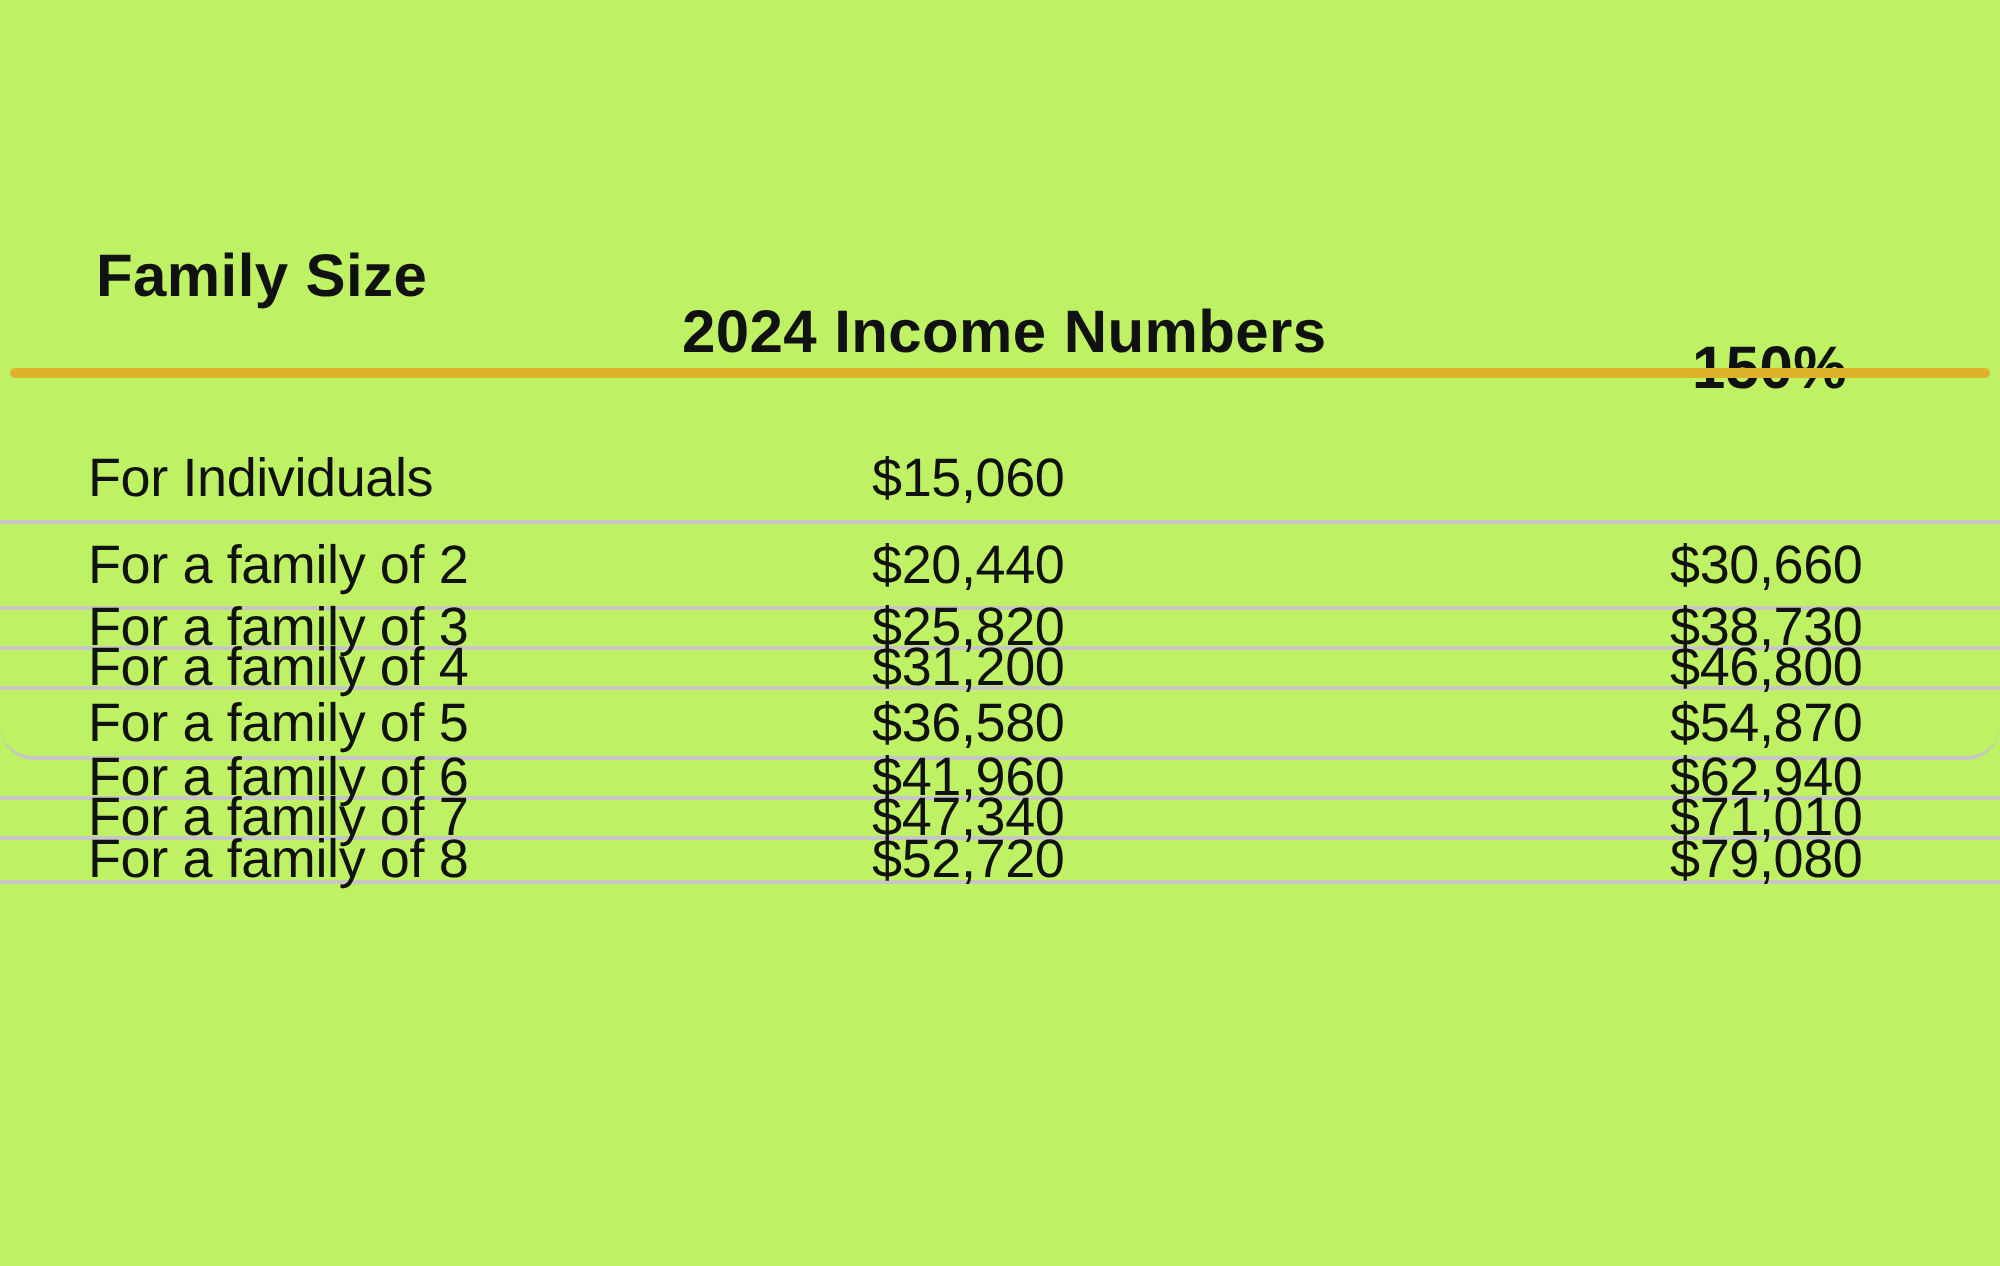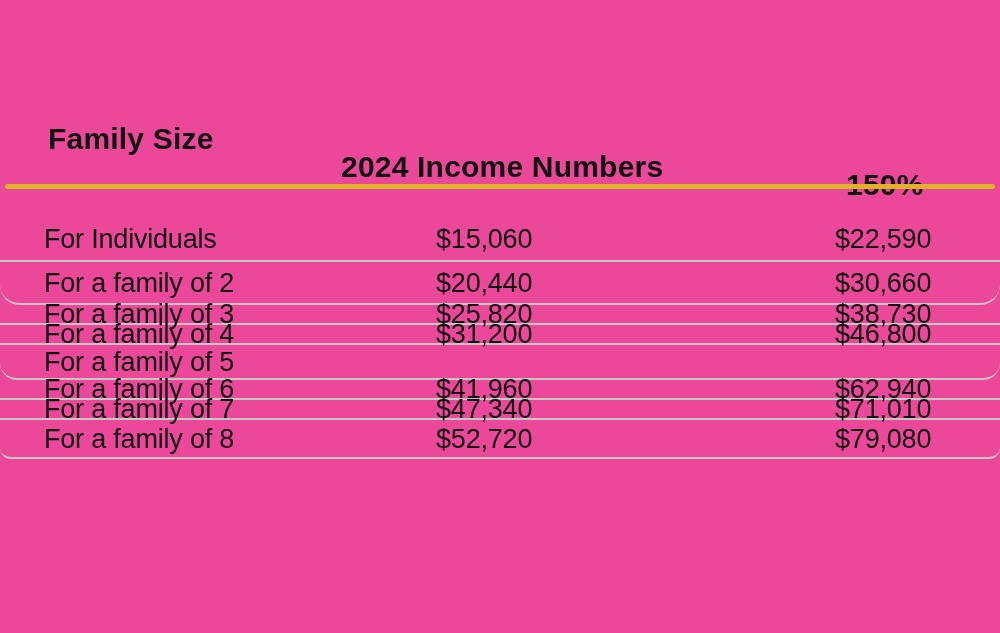--- a/index.html
+++ b/index.html
@@ -4,21 +4,21 @@
 <style>
   html, body {
     margin: 0;
     padding: 0;
     background: #ffffff;
   }
   .canvas {
     position: relative;
     width: 1000px;
     height: 633px;
-    background: #ec4899;
+    background: #bef264;
     overflow: hidden;
     font-family: "Liberation Sans", sans-serif;
     color: var(--text, #111111);
   }
 
   
   .th {
     position: absolute;
     font-weight: 700;
     font-size: 30px;
@@ -48,23 +48,23 @@
     right: 0;
     top: 189px;
   }
   .row {
     position: relative;
     box-sizing: border-box;
     height: 20px;
     border-bottom: 2px solid var(--divider, #c6c6c6);
   }
   .row:nth-child(1) { height: 73px; }
-  .row:nth-child(2) { height: 43px; border-radius: 20px; }
+  .row:nth-child(2) { height: 43px; }
   .row:nth-child(5) { height: 35px; border-radius: 17px; }
-  .row:nth-child(8) { height: 39px; border-radius: 11px; }
+  .row:nth-child(8) { height: 22px; }
 
   .cell {
     position: absolute;
     top: 50%;
     transform: translateY(-50%);
     font-size: 27px;
     font-weight: 400;
     letter-spacing: -0.2px;
     white-space: nowrap;
     color: var(--text, #111111);
@@ -89,21 +89,20 @@
     <div class="th th-150">150%</div>
   </div>
 
   <div class="accent-line"></div>
 
   <div class="rows">
 
     <div class="row">
       <div class="cell c-family">For Individuals</div>
       <div class="cell c-income">$15,060</div>
-      <div class="cell c-150">$22,590</div>
     </div>
 
     <div class="row">
       <div class="cell c-family">For a family of 2</div>
       <div class="cell c-income">$20,440</div>
       <div class="cell c-150">$30,660</div>
     </div>
 
     <div class="row">
       <div class="cell c-family">For a family of 3</div>
@@ -112,20 +111,22 @@
     </div>
 
     <div class="row">
       <div class="cell c-family">For a family of 4</div>
       <div class="cell c-income">$31,200</div>
       <div class="cell c-150">$46,800</div>
     </div>
 
     <div class="row">
       <div class="cell c-family">For a family of 5</div>
+      <div class="cell c-income">$36,580</div>
+      <div class="cell c-150">$54,870</div>
     </div>
 
     <div class="row">
       <div class="cell c-family">For a family of 6</div>
       <div class="cell c-income">$41,960</div>
       <div class="cell c-150">$62,940</div>
     </div>
 
     <div class="row">
       <div class="cell c-family">For a family of 7</div>

